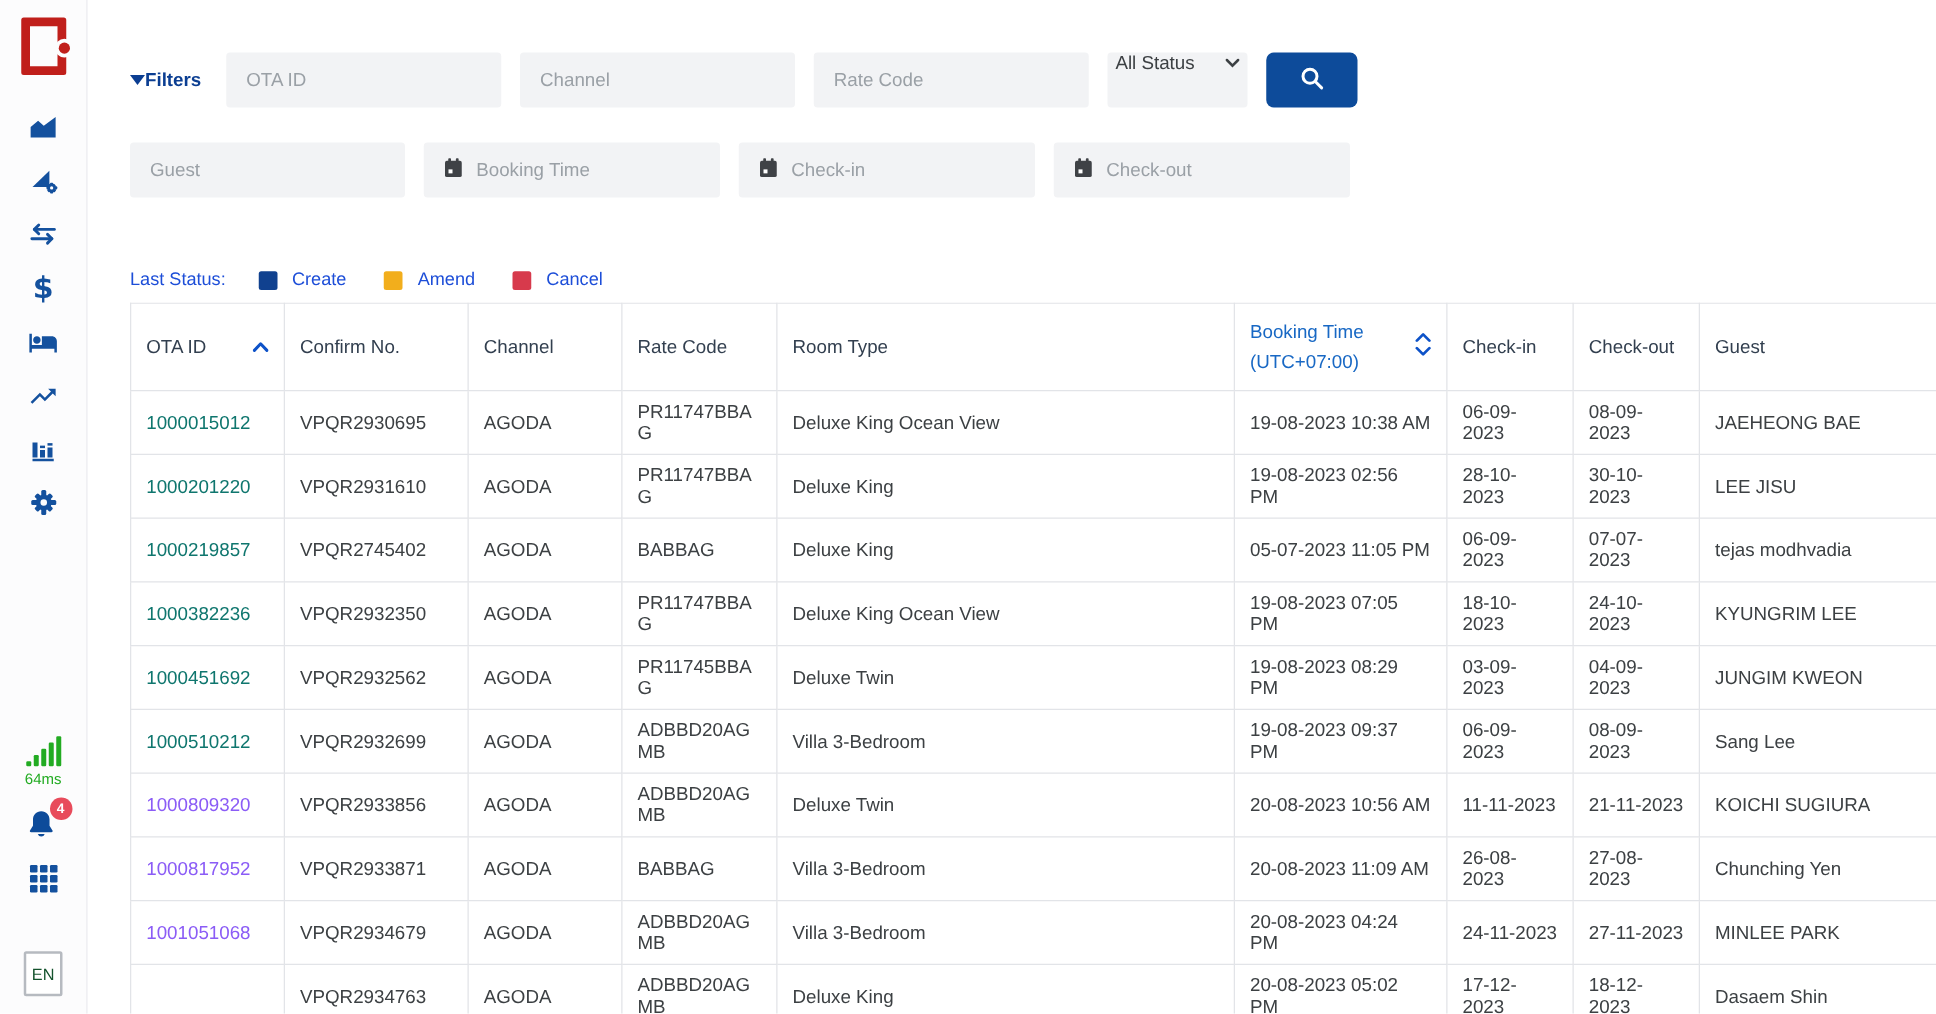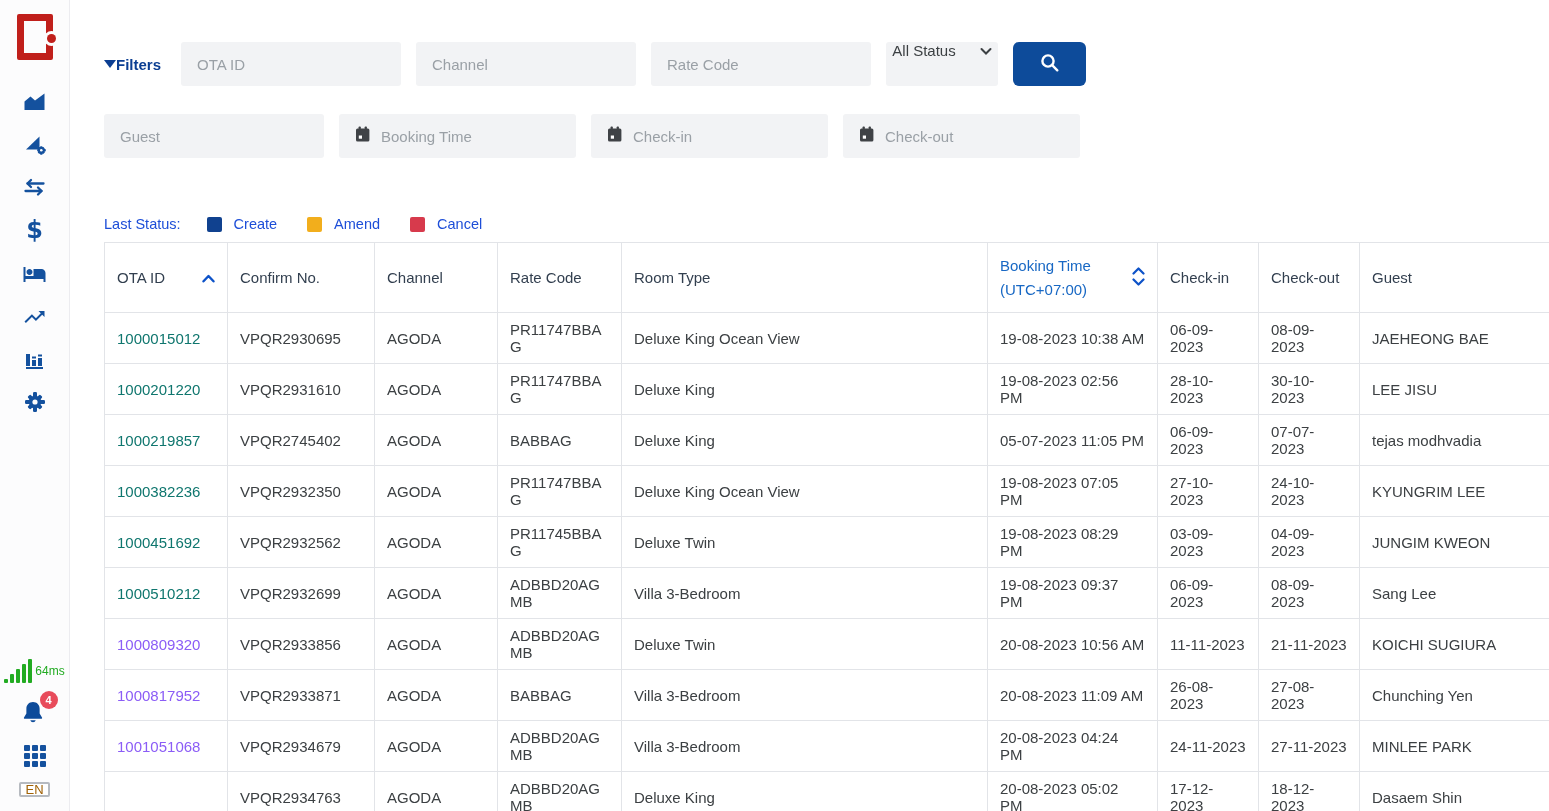--- a/index.html
+++ b/index.html
@@ -14,32 +14,32 @@
   .logo { position:relative; width:36px; height:46px; margin-bottom:28px; cursor:pointer; }
   .logo-door { width:36px; height:46px; border:7px solid #c01f1b; border-radius:2px; }
   .logo-dot { position:absolute; right:-3px; top:20px; width:9px; height:9px; border-radius:50%;
     background:#c01f1b; box-shadow:0 0 0 3px #fcfcfd; }
   .nav-icons { display:flex; flex-direction:column; align-items:center; gap:17px; }
   .nav-btn { width:34px; height:26px; display:flex; align-items:center; justify-content:center;
     background:none; border:none; cursor:pointer; }
   .nav-btn svg { display:block; }
   .dollar { font-size:24px; font-weight:bold; color:#14519e; line-height:1; font-family:"DejaVu Sans", sans-serif; }
   .sidebar-bottom { margin-top:auto; display:flex; flex-direction:column; align-items:center; gap:15px; }
-  .latency { display:flex; align-items:center; gap:3px;justify-content:center; }
+  .latency { display:flex; flex-direction:column; align-items:center; gap:3px;justify-content:center; }
   .sig-bars { display:flex; align-items:flex-end; gap:2px; height:24px; }
   .sig-bars i { display:block; width:4px; background:#22ab22; border-radius:1px; }
   .latency-label { color:#22ab22; font-size:12px; }
   .bell-wrap { position:relative; width:34px; height:32px; cursor:pointer; }
   .badge { position:absolute; top:-7px; right:-6px; min-width:18px; height:18px; border-radius:50%;
     background:#e84b5b; color:#fff; font-size:11px; font-weight:bold; display:flex;
     align-items:center; justify-content:center; }
   .grid-icon { display:grid; grid-template-columns:repeat(3,6px); grid-auto-rows:6px; gap:2px; cursor:pointer; }
   .grid-icon i { background:#14519e; border-radius:1px; }
-  .lang-box { width:31px; height:15px; border:2px solid #b6bac0; border-radius:2px; color:#a16207;
-    font-size:13px; display:flex; align-items:center; justify-content:center; cursor:pointer; background:#fff; }
+  .lang-box { width:31px; height:36px; border:2px solid #b6bac0; border-radius:2px; color:#14532d;
+    font-size:13px; display:flex; align-items:center; justify-content:center; cursor:pointer; background:#fff;margin-top:32px; }
 
   
   main { flex:1; padding:18px 0 0 34px; overflow:hidden; }
   h1 { font-size:21px; font-weight:bold; color:#263238; letter-spacing:.2px; }
 
   .filters-row1 { margin-top:24px; display:flex; align-items:center; gap:15px; }
   .filters-toggle { display:flex; align-items:center; gap:0; background:none; border:none;
     color:#0b3e92; font-size:15px; font-weight:bold; cursor:pointer; width:62px; flex-shrink:0;
     font-family:"Liberation Sans", sans-serif; }
   .tri-down { width:0; height:0; border-left:6px solid transparent; border-right:6px solid transparent;
@@ -373,21 +373,21 @@
     <td>tejas modhvadia</td>
   </tr>
 
   <tr>
     <td><a class="ota-link create">1000382236</a></td>
     <td>VPQR2932350</td>
     <td>AGODA</td>
     <td class="rate">PR11747BBAG</td>
     <td>Deluxe King Ocean View</td>
     <td>19-08-2023 07:05 PM</td>
-    <td>27-10-2023</td>
+    <td>18-10-2023</td>
     <td>24-10-2023</td>
     <td>KYUNGRIM LEE</td>
   </tr>
 
   <tr>
     <td><a class="ota-link create">1000451692</a></td>
     <td>VPQR2932562</td>
     <td>AGODA</td>
     <td class="rate">PR11745BBAG</td>
     <td>Deluxe Twin</td>

